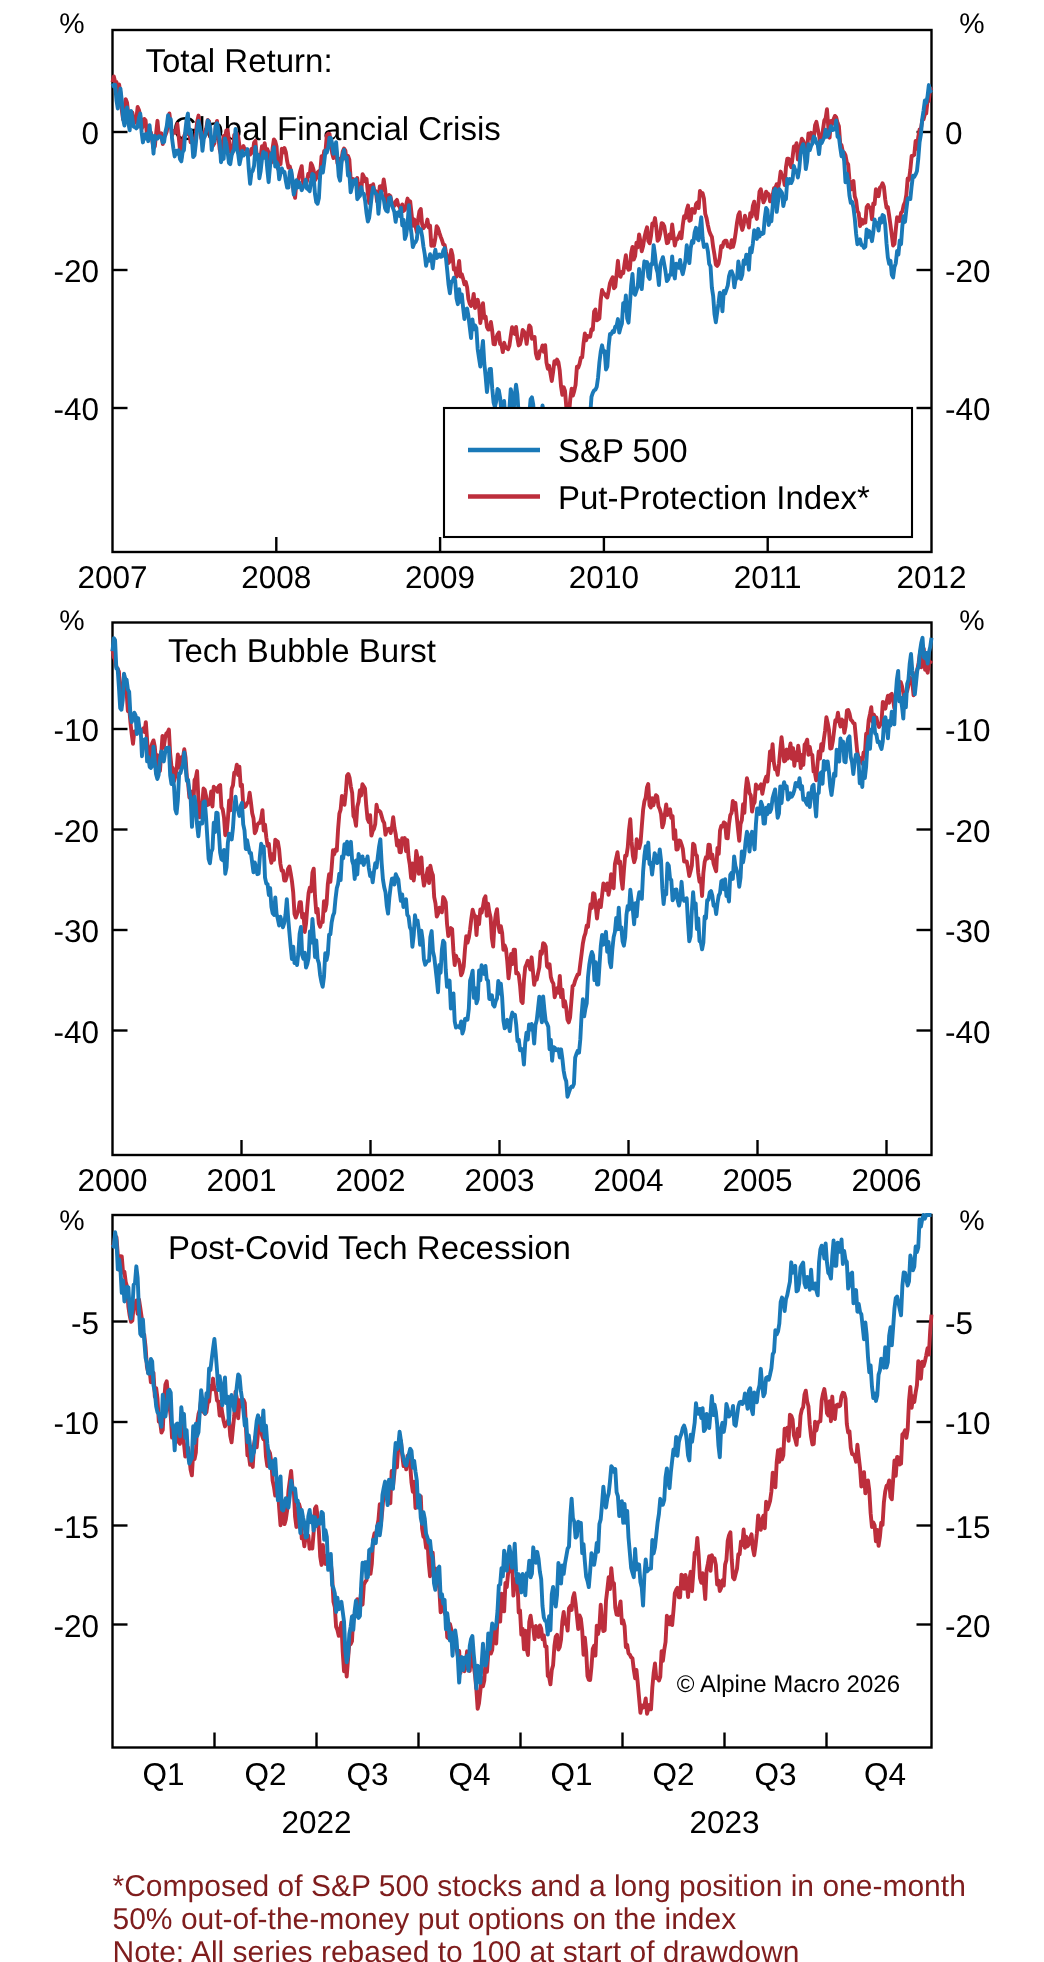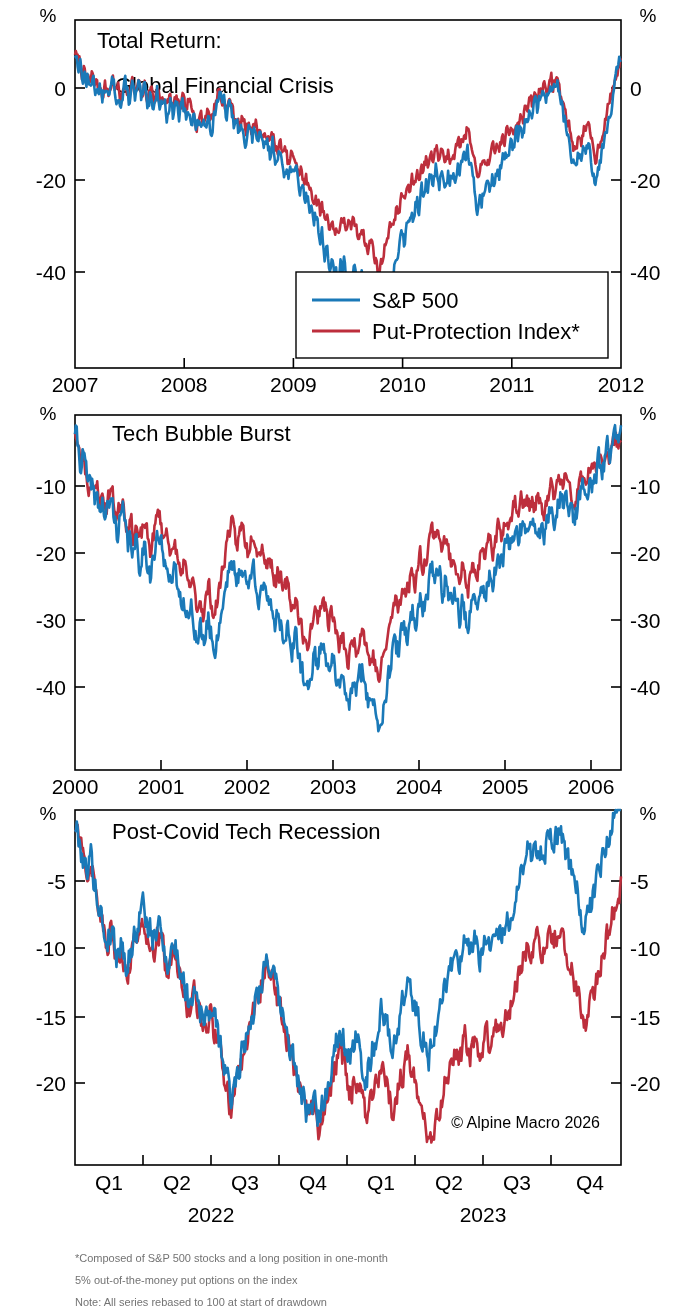--- a/index.html
+++ b/index.html
@@ -5,22 +5,22 @@
   html,body{margin:0;padding:0;background:#ffffff;}
   body{width:696px;height:1308px;overflow:hidden;font-family:"Liberation Sans",sans-serif;color:#000;}
   #root{position:relative;width:696px;height:1308px;}
   .panel{position:absolute;left:0;width:696px;}
   .plotsvg{display:block;}
   .ticktext{font-size:21px;font-family:"Liberation Sans",sans-serif;fill:#000;}
   .pcttext{font-size:19px;font-family:"Liberation Sans",sans-serif;fill:#000;}
   .paneltitle{font-size:22px;font-family:"Liberation Sans",sans-serif;fill:#000;}
   .legtext{font-size:22px;font-family:"Liberation Sans",sans-serif;fill:#000;}
   .credit{font-size:16px;font-family:"Liberation Sans",sans-serif;fill:#000;}
-  .footnote{position:absolute;left:75px;font-size:11px;line-height:20.5px;
-            font-family:"Liberation Sans",sans-serif;color:#737373;white-space:nowrap;}
+  .footnote{position:absolute;left:75px;font-size:20px;line-height:20.5px;
+            font-family:"Liberation Sans",sans-serif;color:#7f1d1d;white-space:nowrap;}
   .qlabel{font-size:21px;font-family:"Liberation Sans",sans-serif;fill:#000;}
   .yearlabel{font-size:21px;font-family:"Liberation Sans",sans-serif;fill:#000;}
 </style>
 </head>
 <body>
 
 <div id="root">
 
   <div class="panel" style="top:0px;height:400px;">
     <svg class="plotsvg" width="696" height="400" viewBox="0 0 696 400">
@@ -179,16 +179,16 @@
       <text class="paneltitle" x="112" y="44">Post-Covid Tech Recession</text>
 
       <path id="p3-ppi" fill="none" stroke-width="2.6" stroke-linejoin="round" d="M75.00 34.27L75.88 35.85L76.76 29.20L77.65 29.75L78.53 41.31L79.41 51.47L80.29 42.49L81.17 42.67L82.06 53.57L82.94 52.85L83.82 59.66L84.70 62.65L85.58 76.16L86.47 82.12L87.35 86.25L88.23 85.42L89.11 75.53L90.00 75.83L90.88 72.00L91.76 80.89L92.64 71.24L93.52 76.90L94.41 83.08L95.29 95.29L96.17 94.90L97.05 102.91L97.93 116.10L98.82 120.16L99.70 118.06L100.58 126.50L101.46 120.86L102.34 120.23L103.23 136.06L104.11 130.37L104.99 137.32L105.87 152.73L106.75 152.92L107.64 160.04L108.52 158.21L109.40 139.21L110.28 127.96L111.16 125.89L112.05 135.80L112.93 142.51L113.81 148.87L114.69 163.39L115.58 158.32L116.46 158.60L117.34 165.90L118.22 157.47L119.10 166.33L119.99 167.45L120.87 152.60L121.75 162.59L122.63 167.20L123.51 176.07L124.40 173.70L125.28 169.91L126.16 175.55L127.04 184.76L127.92 188.58L128.81 173.23L129.69 177.69L130.57 173.44L131.45 154.25L132.33 147.80L133.22 145.06L134.10 138.05L134.98 146.00L135.86 146.35L136.74 147.60L137.63 146.35L138.51 139.99L139.39 139.38L140.27 128.89L141.16 131.35L142.04 124.05L142.92 131.38L143.80 131.43L144.68 138.75L145.57 139.33L146.45 148.73L147.33 141.35L148.21 147.15L149.09 152.27L149.98 155.94L150.86 153.42L151.74 152.89L152.62 150.79L153.50 162.30L154.39 166.50L155.27 157.69L156.15 149.04L157.03 132.79L157.91 137.18L158.80 150.49L159.68 138.49L160.56 142.54L161.44 139.90L162.32 138.16L163.21 140.37L164.09 159.16L164.97 175.25L165.85 174.88L166.74 181.58L167.62 178.39L168.50 182.95L169.38 167.57L170.26 162.69L171.15 169.82L172.03 159.98L172.91 150.51L173.79 154.76L174.67 161.85L175.56 164.43L176.44 160.85L177.32 176.23L178.20 182.31L179.08 171.92L179.97 173.72L180.85 179.33L181.73 192.12L182.61 196.14L183.49 202.06L184.38 195.40L185.26 197.68L186.14 210.66L187.02 221.93L187.90 212.09L188.79 206.00L189.67 221.09L190.55 217.92L191.43 211.81L192.32 198.75L193.20 192.10L194.08 185.59L194.96 196.76L195.84 198.04L196.73 216.21L197.61 222.96L198.49 213.88L199.37 207.61L200.25 211.07L201.14 230.59L202.02 228.74L202.90 235.85L203.78 229.16L204.66 229.63L205.55 228.75L206.43 237.49L207.31 236.84L208.19 237.36L209.07 226.87L209.96 210.66L210.84 209.25L211.72 215.62L212.60 226.04L213.48 242.84L214.37 248.29L215.25 234.93L216.13 244.51L217.01 247.61L217.89 242.22L218.78 244.02L219.66 246.98L220.54 247.35L221.42 255.30L222.31 272.90L223.19 276.26L224.07 289.55L224.95 291.74L225.83 295.59L226.72 291.14L227.60 286.77L228.48 306.31L229.36 319.27L230.24 309.31L231.13 322.76L232.01 311.33L232.89 300.42L233.77 301.08L234.65 299.19L235.54 282.15L236.42 282.74L237.30 276.38L238.18 271.13L239.06 276.56L239.95 277.38L240.83 264.13L241.71 274.78L242.59 261.42L243.47 259.56L244.36 258.52L245.24 246.18L246.12 249.53L247.00 254.25L247.89 247.44L248.77 231.59L249.65 227.21L250.53 230.40L251.41 223.05L252.30 218.28L253.18 207.83L254.06 220.12L254.94 211.23L255.82 200.09L256.71 201.17L257.59 197.79L258.47 203.40L259.35 206.55L260.23 207.15L261.12 185.66L262.00 196.06L262.88 187.50L263.76 177.63L264.64 183.20L265.53 169.21L266.41 167.30L267.29 165.51L268.17 175.33L269.05 182.43L269.94 179.50L270.82 184.59L271.70 175.43L272.58 174.96L273.47 181.62L274.35 193.55L275.23 199.54L276.11 192.84L276.99 210.30L277.88 204.50L278.76 202.77L279.64 204.43L280.52 202.58L281.40 224.07L282.29 229.45L283.17 229.27L284.05 236.82L284.93 230.95L285.81 246.75L286.70 255.82L287.58 243.44L288.46 240.10L289.34 252.87L290.22 250.71L291.11 257.27L291.99 257.96L292.87 264.10L293.75 279.84L294.63 271.65L295.52 272.39L296.40 280.03L297.28 282.21L298.16 296.65L299.05 297.23L299.93 287.56L300.81 290.96L301.69 296.87L302.57 300.39L303.46 296.13L304.34 304.08L305.22 308.51L306.10 305.59L306.98 320.27L307.87 314.75L308.75 316.36L309.63 319.17L310.51 313.24L311.39 305.89L312.28 317.71L313.16 318.98L314.04 306.26L314.92 312.89L315.80 315.34L316.69 321.69L317.57 331.30L318.45 344.25L319.33 340.49L320.21 332.55L321.10 323.61L321.98 329.18L322.86 325.44L323.74 311.43L324.63 319.49L325.51 307.63L326.39 297.88L327.27 307.44L328.15 304.91L329.04 292.20L329.92 299.08L330.80 300.64L331.68 283.68L332.56 282.62L333.45 286.09L334.33 267.39L335.21 278.93L336.09 279.22L336.97 260.26L337.86 263.02L338.74 253.81L339.62 252.28L340.50 247.63L341.38 246.48L342.27 268.74L343.15 259.85L344.03 257.45L344.91 257.31L345.79 279.95L346.68 278.63L347.56 294.69L348.44 291.01L349.32 304.56L350.21 292.09L351.09 304.00L351.97 308.32L352.85 286.23L353.73 282.18L354.62 288.69L355.50 290.12L356.38 297.88L357.26 288.98L358.14 291.83L359.03 296.29L359.91 288.57L360.79 290.65L361.67 297.85L362.55 295.17L363.44 302.68L364.32 302.62L365.20 322.26L366.08 323.17L366.96 327.93L367.85 318.36L368.73 315.09L369.61 302.42L370.49 296.09L371.37 294.86L372.26 304.76L373.14 303.03L374.02 298.11L374.90 285.82L375.79 279.70L376.67 287.49L377.55 286.04L378.43 292.07L379.31 277.24L380.20 275.77L381.08 278.34L381.96 270.24L382.84 267.16L383.72 273.88L384.61 282.51L385.49 291.06L386.37 281.91L387.25 284.20L388.13 291.92L389.02 308.12L389.90 296.82L390.78 305.89L391.66 322.46L392.54 324.83L393.43 324.97L394.31 316.24L395.19 304.16L396.07 302.25L396.95 308.76L397.84 288.77L398.72 294.37L399.60 289.57L400.48 274.87L401.37 286.73L402.25 292.40L403.13 291.85L404.01 272.19L404.89 264.73L405.78 256.50L406.66 264.40L407.54 250.41L408.42 259.77L409.30 260.48L410.19 276.70L411.07 281.41L411.95 281.63L412.83 276.71L413.71 272.57L414.60 287.24L415.48 285.27L416.36 288.97L417.24 303.13L418.12 301.56L419.01 307.17L419.89 308.04L420.77 309.86L421.65 310.68L422.53 318.14L423.42 323.81L424.30 318.36L425.18 327.15L426.06 336.89L426.95 346.86L427.83 342.00L428.71 343.35L429.59 342.14L430.47 337.34L431.36 347.54L432.24 344.23L433.12 341.53L434.00 344.57L434.88 330.05L435.77 320.40L436.65 313.96L437.53 323.80L438.41 323.44L439.29 325.30L440.18 322.89L441.06 305.72L441.94 312.21L442.82 305.00L443.70 299.70L444.59 282.09L445.47 285.38L446.35 287.89L447.23 282.78L448.11 288.38L449.00 278.59L449.88 267.12L450.76 264.94L451.64 263.54L452.53 269.81L453.41 269.84L454.29 254.74L455.17 255.50L456.05 264.15L456.94 254.90L457.82 259.56L458.70 269.74L459.58 257.99L460.46 252.87L461.35 265.82L462.23 253.24L463.11 240.20L463.99 240.67L464.87 230.34L465.76 241.65L466.64 257.02L467.52 260.17L468.40 253.74L469.28 260.57L470.17 271.03L471.05 251.88L471.93 247.46L472.81 242.44L473.69 252.18L474.58 241.82L475.46 245.38L476.34 243.89L477.22 248.26L478.11 261.33L478.99 258.74L479.87 265.75L480.75 263.61L481.63 258.43L482.52 262.08L483.40 248.07L484.28 244.96L485.16 232.14L486.04 228.50L486.93 226.46L487.81 244.50L488.69 256.66L489.57 257.83L490.45 254.24L491.34 250.89L492.22 241.19L493.10 241.27L493.98 232.64L494.86 235.02L495.75 224.70L496.63 236.93L497.51 229.50L498.39 235.84L499.27 234.51L500.16 230.11L501.04 227.90L501.92 237.26L502.80 241.81L503.68 235.54L504.57 227.25L505.45 215.22L506.33 222.14L507.21 224.89L508.10 217.65L508.98 215.55L509.86 223.81L510.74 206.15L511.62 211.26L512.51 208.52L513.39 205.66L514.27 199.34L515.15 186.78L516.03 188.43L516.92 196.54L517.80 179.75L518.68 171.76L519.56 179.57L520.44 171.16L521.33 177.93L522.21 175.26L523.09 157.42L523.97 160.94L524.85 156.75L525.74 165.60L526.62 148.11L527.50 148.81L528.38 151.34L529.26 161.95L530.15 164.56L531.03 168.25L531.91 157.42L532.79 162.52L533.68 148.74L534.56 144.74L535.44 143.08L536.32 134.76L537.20 132.10L538.09 139.19L538.97 142.47L539.85 154.93L540.73 163.02L541.61 167.97L542.50 167.57L543.38 152.76L544.26 158.67L545.14 154.09L546.02 152.58L546.91 152.60L547.79 138.69L548.67 134.16L549.55 131.02L550.43 136.80L551.32 147.21L552.20 148.60L553.08 139.13L553.96 152.51L554.84 136.05L555.73 149.67L556.61 151.02L557.49 141.89L558.37 141.37L559.26 142.67L560.14 141.93L561.02 135.73L561.90 133.50L562.78 133.89L563.67 137.28L564.55 154.36L565.43 160.01L566.31 159.25L567.19 170.20L568.08 174.45L568.96 174.63L569.84 175.97L570.72 179.48L571.60 168.09L572.49 176.24L573.37 183.76L574.25 196.04L575.13 189.77L576.01 186.49L576.90 200.54L577.78 195.78L578.66 191.93L579.54 198.86L580.42 213.77L581.31 222.97L582.19 219.95L583.07 221.82L583.95 232.55L584.84 224.96L585.72 235.60L586.60 229.69L587.48 220.09L588.36 221.54L589.25 206.67L590.13 199.51L591.01 195.54L591.89 195.69L592.77 191.99L593.66 203.04L594.54 204.51L595.42 191.55L596.30 178.68L597.18 188.92L598.07 176.23L598.95 176.62L599.83 181.31L600.71 180.76L601.59 161.29L602.48 160.46L603.36 158.52L604.24 163.56L605.12 157.95L606.00 138.98L606.89 129.61L607.77 143.53L608.65 136.01L609.53 139.71L610.42 133.47L611.30 128.45L612.18 112.41L613.06 114.81L613.94 124.13L614.83 112.73L615.71 115.72L616.59 112.71L617.47 108.58L618.35 103.83L619.24 108.06L620.12 92.28L621.00 81.47" stroke="#bd2e3c"></path>
       <path id="p3-spx" fill="none" stroke-width="2.6" stroke-linejoin="round" d="M75.00 34.71L75.88 36.17L76.76 26.54L77.65 32.33L78.53 51.23L79.41 44.55L80.29 51.17L81.17 66.94L82.06 58.86L82.94 72.65L83.82 67.81L84.70 63.01L85.58 63.22L86.47 77.84L87.35 83.96L88.23 77.80L89.11 61.47L90.00 60.42L90.88 49.22L91.76 56.85L92.64 78.44L93.52 94.26L94.41 95.59L95.29 84.68L96.17 98.62L97.05 110.14L97.93 113.61L98.82 120.74L99.70 120.71L100.58 110.99L101.46 112.66L102.34 128.53L103.23 133.07L104.11 142.54L104.99 146.64L105.87 147.37L106.75 152.13L107.64 156.14L108.52 134.73L109.40 144.87L110.28 149.32L111.16 142.90L112.05 132.44L112.93 131.51L113.81 133.37L114.69 154.82L115.58 157.54L116.46 171.92L117.34 154.82L118.22 153.98L119.10 156.40L119.99 162.53L120.87 143.21L121.75 151.01L122.63 147.62L123.51 163.56L124.40 158.38L125.28 173.77L126.16 180.73L127.04 178.76L127.92 177.03L128.81 155.86L129.69 167.02L130.57 154.13L131.45 162.31L132.33 159.79L133.22 145.88L134.10 131.84L134.98 138.84L135.86 145.29L136.74 147.35L137.63 133.77L138.51 136.42L139.39 117.32L140.27 118.35L141.16 110.92L142.04 104.02L142.92 97.64L143.80 107.24L144.68 118.39L145.57 131.78L146.45 122.53L147.33 130.30L148.21 141.92L149.09 130.56L149.98 123.29L150.86 140.41L151.74 136.18L152.62 154.24L153.50 136.97L154.39 135.02L155.27 139.20L156.15 145.39L157.03 137.37L157.91 129.05L158.80 121.31L159.68 122.49L160.56 131.97L161.44 138.03L162.32 145.89L163.21 155.55L164.09 151.16L164.97 166.40L165.85 162.02L166.74 169.11L167.62 178.80L168.50 175.07L169.38 172.79L170.26 160.74L171.15 152.18L172.03 148.54L172.91 153.29L173.79 151.75L174.67 158.61L175.56 145.24L176.44 163.22L177.32 155.52L178.20 167.33L179.08 174.28L179.97 183.69L180.85 181.96L181.73 179.13L182.61 188.00L183.49 177.63L184.38 191.69L185.26 205.20L186.14 195.51L187.02 189.27L187.90 211.28L188.79 212.02L189.67 208.50L190.55 203.77L191.43 208.71L192.32 210.09L193.20 202.25L194.08 192.10L194.96 196.43L195.84 198.16L196.73 197.45L197.61 206.05L198.49 205.39L199.37 216.07L200.25 227.09L201.14 211.58L202.02 216.60L202.90 220.12L203.78 230.03L204.66 229.53L205.55 215.98L206.43 211.68L207.31 219.94L208.19 215.92L209.07 225.30L209.96 216.49L210.84 222.44L211.72 220.20L212.60 218.31L213.48 220.78L214.37 212.96L215.25 213.88L216.13 231.51L217.01 225.18L217.89 229.60L218.78 251.57L219.66 246.09L220.54 240.99L221.42 261.74L222.31 263.90L223.19 267.13L224.07 279.64L224.95 270.18L225.83 277.85L226.72 273.49L227.60 272.86L228.48 279.53L229.36 286.12L230.24 306.06L231.13 313.18L232.01 308.88L232.89 294.28L233.77 289.55L234.65 282.68L235.54 291.56L236.42 279.09L237.30 272.21L238.18 282.29L239.06 283.65L239.95 282.27L240.83 260.90L241.71 246.86L242.59 249.70L243.47 246.46L244.36 256.84L245.24 256.52L246.12 238.47L247.00 237.67L247.89 238.80L248.77 231.50L249.65 232.54L250.53 233.81L251.41 222.52L252.30 220.99L253.18 228.58L254.06 221.79L254.94 201.76L255.82 196.95L256.71 192.73L257.59 201.61L258.47 208.43L259.35 191.44L260.23 192.00L261.12 197.03L262.00 197.44L262.88 177.77L263.76 166.94L264.64 171.22L265.53 168.95L266.41 159.53L267.29 165.46L268.17 173.58L269.05 177.17L269.94 180.79L270.82 182.00L271.70 178.01L272.58 174.45L273.47 170.85L274.35 172.38L275.23 183.48L276.11 178.88L276.99 185.97L277.88 191.96L278.76 210.03L279.64 201.84L280.52 216.87L281.40 220.93L282.29 213.15L283.17 217.50L284.05 227.40L284.93 229.97L285.81 233.27L286.70 232.21L287.58 240.76L288.46 243.75L289.34 260.55L290.22 264.91L291.11 256.94L291.99 250.64L292.87 249.37L293.75 269.54L294.63 267.82L295.52 274.09L296.40 271.57L297.28 291.19L298.16 280.45L299.05 287.93L299.93 298.67L300.81 293.50L301.69 308.80L302.57 296.09L303.46 291.94L304.34 298.23L305.22 310.43L306.10 326.74L306.98 314.69L307.87 309.70L308.75 318.33L309.63 310.09L310.51 313.17L311.39 308.88L312.28 318.89L313.16 302.38L314.04 297.63L314.92 295.61L315.80 307.58L316.69 316.80L317.57 330.68L318.45 315.47L319.33 319.67L320.21 326.84L321.10 314.33L321.98 300.82L322.86 314.88L323.74 315.28L324.63 311.58L325.51 293.93L326.39 304.30L327.27 295.99L328.15 287.32L329.04 290.58L329.92 290.73L330.80 288.53L331.68 278.84L332.56 262.09L333.45 261.22L334.33 250.40L335.21 255.86L336.09 238.75L336.97 244.71L337.86 252.11L338.74 242.99L339.62 236.01L340.50 241.57L341.38 250.15L342.27 247.08L343.15 234.06L344.03 252.60L344.91 260.02L345.79 254.44L346.68 260.59L347.56 266.61L348.44 254.34L349.32 259.23L350.21 268.56L351.09 253.85L351.97 255.43L352.85 245.50L353.73 256.58L354.62 254.10L355.50 236.55L356.38 243.49L357.26 246.85L358.14 239.55L359.03 244.23L359.91 252.75L360.79 257.70L361.67 275.72L362.55 283.31L363.44 285.43L364.32 286.16L365.20 294.71L366.08 282.41L366.96 291.84L367.85 267.89L368.73 262.92L369.61 270.40L370.49 276.00L371.37 268.17L372.26 247.01L373.14 250.79L374.02 260.68L374.90 248.65L375.79 254.26L376.67 247.26L377.55 242.45L378.43 237.38L379.31 236.07L380.20 215.78L381.08 204.13L381.96 217.19L382.84 219.41L383.72 230.07L384.61 229.06L385.49 219.39L386.37 224.24L387.25 220.21L388.13 240.38L389.02 234.42L389.90 246.11L390.78 256.11L391.66 258.86L392.54 262.98L393.43 252.63L394.31 240.44L395.19 242.70L396.07 248.23L396.95 242.59L397.84 233.69L398.72 239.48L399.60 221.00L400.48 217.92L401.37 207.55L402.25 196.16L403.13 204.95L404.01 210.06L404.89 203.75L405.78 200.59L406.66 192.49L407.54 182.52L408.42 183.64L409.30 186.29L410.19 184.41L411.07 199.71L411.95 202.52L412.83 215.74L413.71 213.16L414.60 205.83L415.48 220.23L416.36 207.58L417.24 220.26L418.12 212.23L419.01 230.06L419.89 240.12L420.77 250.35L421.65 253.42L422.53 256.49L423.42 237.65L424.30 251.33L425.18 247.83L426.06 248.09L426.95 259.75L427.83 263.27L428.71 275.44L429.59 255.24L430.47 244.65L431.36 252.57L432.24 251.62L433.12 250.81L434.00 250.72L434.88 231.69L435.77 240.63L436.65 236.49L437.53 228.22L438.41 219.90L439.29 214.28L440.18 204.22L441.06 208.02L441.94 208.15L442.82 205.03L443.70 189.78L444.59 183.92L445.47 193.18L446.35 197.05L447.23 186.58L448.11 178.74L449.00 171.23L449.88 174.96L450.76 162.98L451.64 175.60L452.53 166.55L453.41 163.03L454.29 160.81L455.17 157.07L456.05 155.34L456.94 158.29L457.82 165.30L458.70 175.40L459.58 178.65L460.46 161.49L461.35 166.24L462.23 159.99L463.11 153.52L463.99 140.44L464.87 147.24L465.76 147.55L466.64 144.27L467.52 150.36L468.40 143.80L469.28 159.03L470.17 157.72L471.05 147.65L471.93 149.90L472.81 157.00L473.69 146.84L474.58 135.70L475.46 148.43L476.34 141.47L477.22 146.04L478.11 154.47L478.99 168.93L479.87 176.46L480.75 157.30L481.63 153.54L482.52 159.62L483.40 154.18L484.28 140.96L485.16 144.16L486.04 149.39L486.93 146.91L487.81 147.79L488.69 142.25L489.57 154.57L490.45 155.50L491.34 149.25L492.22 142.67L493.10 139.86L493.98 139.52L494.86 140.99L495.75 140.13L496.63 133.93L497.51 137.60L498.39 144.14L499.27 132.13L500.16 130.48L501.04 144.51L501.92 147.80L502.80 133.32L503.68 137.80L504.57 139.76L505.45 132.03L506.33 128.54L507.21 117.55L508.10 128.30L508.98 135.80L509.86 133.84L510.74 123.61L511.62 123.07L512.51 124.83L513.39 121.29L514.27 117.16L515.15 107.85L516.03 106.22L516.92 91.83L517.80 94.67L518.68 92.71L519.56 87.35L520.44 73.01L521.33 70.08L522.21 71.78L523.09 79.09L523.97 71.16L524.85 68.40L525.74 63.76L526.62 59.41L527.50 46.55L528.38 53.58L529.26 50.22L530.15 48.89L531.03 65.92L531.91 65.29L532.79 60.52L533.68 49.84L534.56 48.11L535.44 46.69L536.32 60.54L537.20 63.18L538.09 56.31L538.97 56.83L539.85 64.85L540.73 51.51L541.61 63.77L542.50 64.07L543.38 60.64L544.26 65.38L545.14 68.55L546.02 46.44L546.91 37.94L547.79 35.46L548.67 36.77L549.55 43.96L550.43 33.97L551.32 46.69L552.20 53.69L553.08 54.67L553.96 57.36L554.84 42.44L555.73 31.99L556.61 48.81L557.49 48.84L558.37 33.43L559.26 34.07L560.14 39.57L561.02 31.31L561.90 47.67L562.78 38.97L563.67 44.94L564.55 46.22L565.43 64.07L566.31 61.63L567.19 54.31L568.08 53.44L568.96 73.79L569.84 67.87L570.72 65.08L571.60 79.46L572.49 74.35L573.37 79.76L574.25 81.22L575.13 89.77L576.01 97.88L576.90 86.66L577.78 95.04L578.66 109.74L579.54 119.88L580.42 115.35L581.31 129.36L582.19 137.10L583.07 133.84L583.95 138.95L584.84 135.42L585.72 121.38L586.60 118.66L587.48 110.76L588.36 113.62L589.25 116.82L590.13 103.17L591.01 116.71L591.89 113.17L592.77 95.60L593.66 89.85L594.54 101.85L595.42 89.93L596.30 77.38L597.18 70.35L598.07 69.37L598.95 73.25L599.83 77.70L600.71 81.82L601.59 62.06L602.48 53.32L603.36 53.39L604.24 57.98L605.12 62.02L606.00 59.24L606.89 42.00L607.77 45.63L608.65 51.81L609.53 49.39L610.42 36.01L611.30 39.71L612.18 36.62L613.06 18.00L613.94 22.73L614.83 17.75L615.71 15.00L616.59 17.44L617.47 15.00L618.35 15.00L619.24 15.00L620.12 15.00L621.00 15.00" stroke="#1a79b8"></path>
 
       <text class="credit" x="600" y="333" text-anchor="end">© Alpine Macro 2026</text>
     </svg>
   </div>
 
   <div class="footnote" style="top:1248px;">*Composed of S&amp;P 500 stocks and a long position in one-month</div>
-  <div class="footnote" style="top:1270px;">5% out-of-the-money put options on the index</div>
+  <div class="footnote" style="top:1270px;">50% out-of-the-money put options on the index</div>
   <div class="footnote" style="top:1292px;">Note: All series rebased to 100 at start of drawdown</div>
 
 </div>
 
 </body></html>

